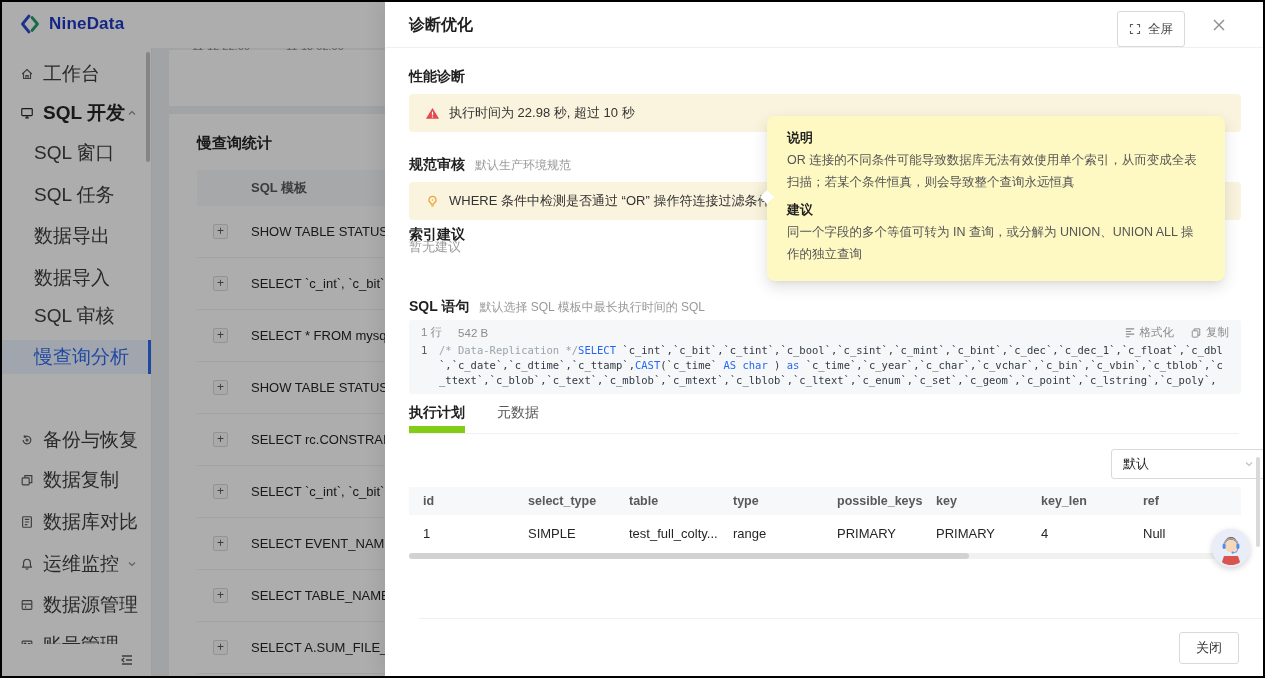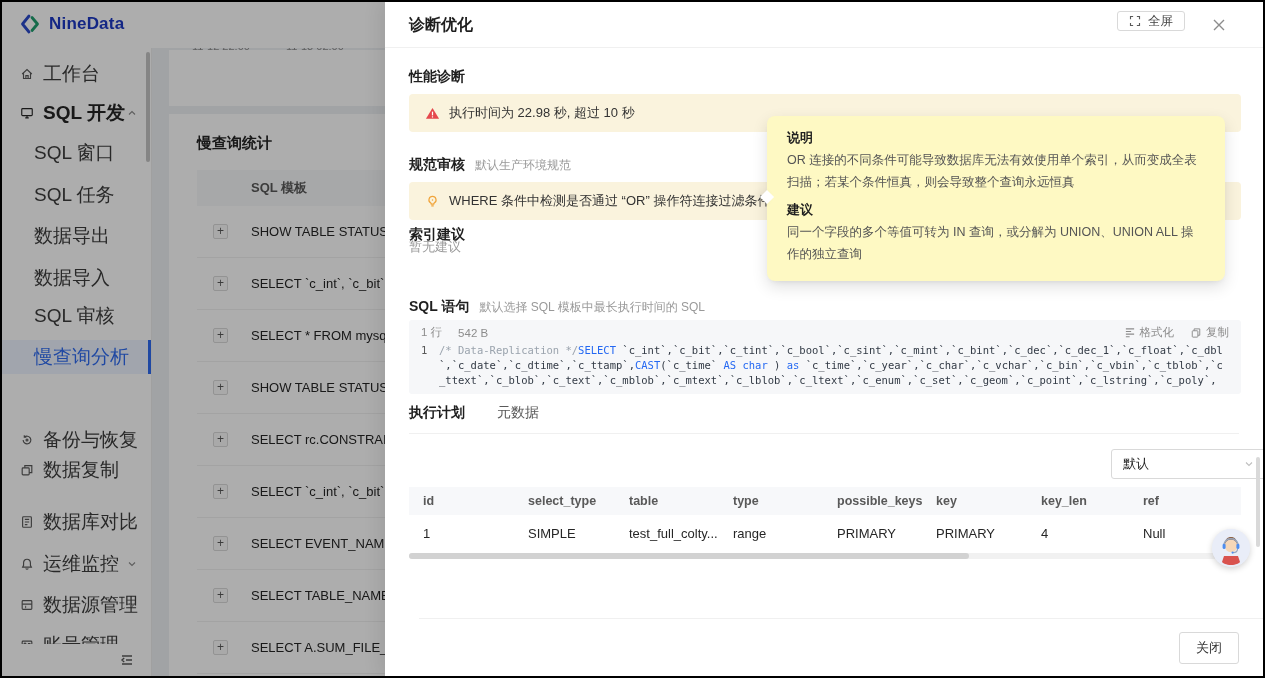--- a/index.html
+++ b/index.html
@@ -32,41 +32,41 @@
   .bg-thead span { margin-left:54px; font-size:13px; font-weight:600; color:#595959; }
   .bg-row { position:absolute; left:28px; right:0; height:52px; display:flex; align-items:center; border-bottom:1px solid #f0f0f0; }
   .expand-box { width:15px; height:15px; margin-left:16px; border:1px solid #d9d9d9; background:#fafafa; border-radius:2px; font-size:12px; line-height:13px; text-align:center; color:#595959; cursor:pointer; }
   .bg-row .sqltxt { margin-left:23px; font-size:13px; color:#262626; white-space:nowrap; overflow:hidden; }
   
   .mask { position:absolute; inset:0; background:rgba(0,0,0,0.32); z-index:50; }
   
   .drawer { position:absolute; left:383px; top:0; right:0; bottom:0; background:#fff; z-index:100; box-shadow:-6px 0 16px rgba(0,0,0,.08); }
   .drawer-header { position:absolute; left:0; right:0; top:0; height:46px; border-bottom:1px solid #f0f0f0; }
   .drawer-title { position:absolute; left:24px; top:13px; font-size:16px; font-weight:700; color:#1f1f1f; }
-  .fullscreen-btn { position:absolute; right:78px; top:9px; height:20px; padding:0 11px; border:1px solid #d9d9d9; border-radius:3px; background:#fff; display:flex; align-items:center; gap:7px; font-size:12.5px; color:#444; cursor:pointer; }
+  .fullscreen-btn { position:absolute; right:78px; top:9px; height:36px; padding:0 11px; border:1px solid #d9d9d9; border-radius:3px; background:#fff; display:flex; align-items:center; gap:7px; font-size:12.5px; color:#444; cursor:pointer; }
   .drawer-close { position:absolute; right:36px; top:15px; width:16px; height:16px; cursor:pointer; }
   .sec-title { position:absolute; left:24px; font-size:14px; font-weight:700; color:#1f1f1f; }
   .sec-sub { font-size:12px; font-weight:400; color:#999; margin-left:10px; }
   .alert { position:absolute; left:24px; width:832px; height:38px; background:#faf3dd; border-radius:4px; display:flex; align-items:center; padding-left:16px; gap:9px; font-size:13px; color:#333; }
   .muted { position:absolute; left:24px; font-size:13px; color:#999; }
   
   .code-block { position:absolute; left:24px; top:318px; width:832px; height:74px; background:#f6f7f9; border-radius:3px; overflow:hidden; }
   .code-head { display:flex; align-items:center; padding:5px 12px 3px; font-size:11.5px; color:#8c8c8c; }
   .code-head .meta { margin-right:16px; }
   .code-head .spacer { flex:1; }
   .code-btn { display:flex; align-items:center; gap:4px; margin-left:16px; cursor:pointer; color:#8c8c8c; }
   .code-body { display:flex; padding:0 12px; font-family:"DejaVu Sans Mono", monospace; }
   .gutter { width:18px; font-size:10.5px; line-height:15px; color:#595959; }
   .code-text { flex:1; font-size:10.5px; line-height:15px; color:#323a45; word-break:break-all; white-space:pre-wrap; max-height:46px; overflow:hidden; }
   .kw { color:#2468f2; }
   .cm { color:#9aa3ad; }
   
   .tabs { position:absolute; left:24px; top:402px; height:30px; display:flex; gap:32px; font-size:14px; }
   .tab { cursor:pointer; color:#595959; padding-bottom:9px; }
-  .tab.active { color:#1f1f1f; font-weight:700; border-bottom:1px solid #84cc16; }
+  .tab.active { color:#1f1f1f; font-weight:700; border-bottom:8px solid #84cc16; }
   .tabs-divider { position:absolute; left:24px; right:24px; top:431px; height:1px; background:#f0f0f0; }
   
   .dropdown { position:absolute; left:726px; top:447px; width:156px; height:30px; border:1px solid #d9d9d9; border-radius:3px; background:#fff; display:flex; align-items:center; padding:0 11px; font-size:13px; color:#262626; cursor:pointer; }
   .dropdown .spacer { flex:1; }
   
   .plan-head, .plan-row { position:absolute; left:24px; width:832px; display:grid; grid-template-columns:105px 101px 104px 104px 99px 105px 102px 1fr; align-items:center; }
   .plan-head { top:485px; height:28px; background:#f7f8fa; font-size:12.5px; font-weight:600; color:#595959; }
   .plan-row { top:513px; height:36px; font-size:13px; color:#262626; }
   .pcell { padding-left:14px; position:relative; white-space:nowrap; overflow:hidden; }
   .plan-head .pcell + .pcell::before { content:''; position:absolute; left:0; top:8px; bottom:8px; width:1px; background:#e4e4e4; }
@@ -151,21 +151,21 @@
             <circle cx="8" cy="8" r="1.1"></circle>
           </svg>
         </span>
       <span>备份与恢复</span>
       <span class="chev">
           <svg width="12" height="12" viewBox="0 0 16 16" fill="none" stroke="#8c8c8c" stroke-width="1.5">
             <path d="M4 6 L8 10 L12 6"></path>
           </svg>
         </span>
     </div>
-    <div class="nav-item" style="top:406px">
+    <div class="nav-item" style="top:416px">
       <span>
           <svg width="14" height="14" viewBox="0 0 16 16" fill="none" stroke="#595959" stroke-width="1.3">
             <rect x="2.5" y="5.5" width="8" height="8" rx="1"></rect>
             <path d="M5.5 5.5 V3 H13.5 V11 H10.5"></path>
           </svg>
         </span>
       <span>数据复制</span>
     </div>
     <div class="nav-item" style="top:458px">
       <span>

